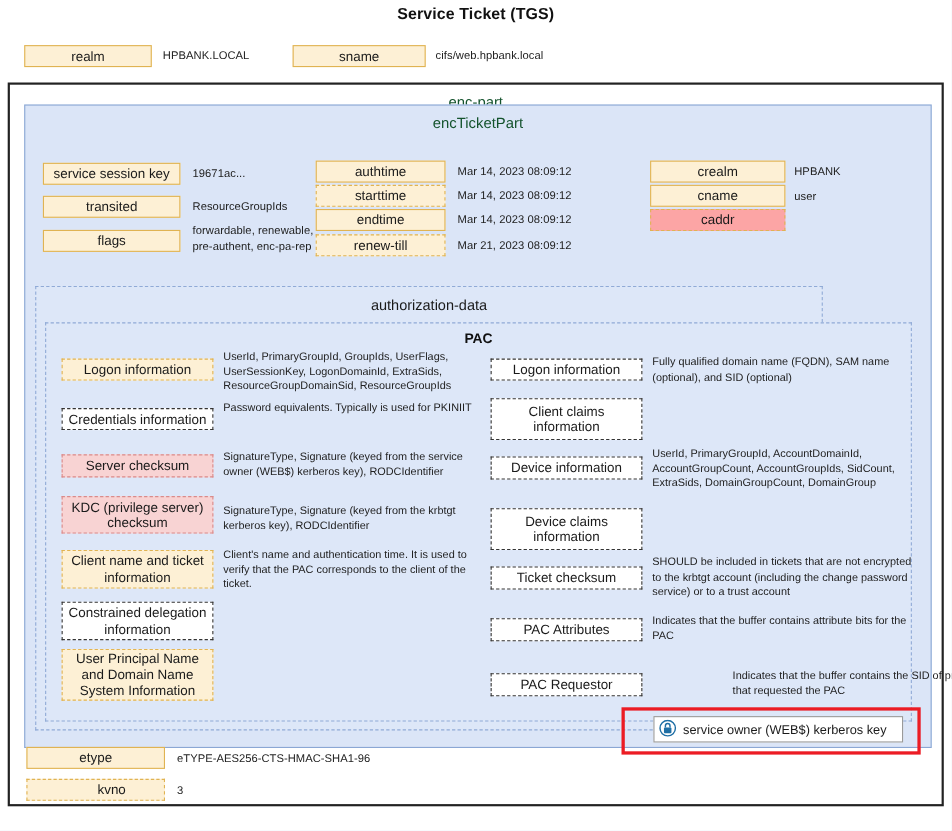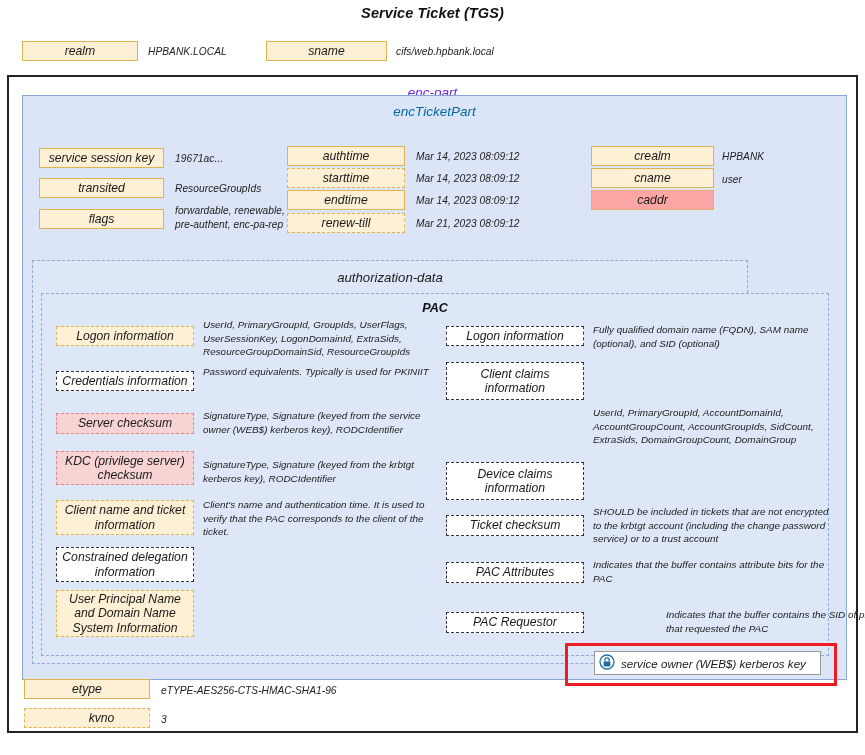--- a/index.html
+++ b/index.html
@@ -8,21 +8,20 @@
     background: #ffffff;
     font-family: "Liberation Sans", sans-serif;
     color: #1a1a1a;
   }
   #page {
     position: relative;
     width: 865px;
     height: 755px;
     background: #ffffff;
     overflow: hidden;
-    font-style: italic;
   }
 
   
   .page-title {
     position: absolute;
     left: 0; top: 5px;
     width: 865px;
     text-align: center;
     font-size: 14.5px;
     font-weight: bold;
@@ -86,36 +85,36 @@
     width: 851px; height: 658px;
     border: 2px solid #222222;
     background: #ffffff;
   }
   .encpart-label {
     position: absolute;
     left: 0; top: 8px;
     width: 100%;
     text-align: center;
     font-size: 13.5px;
-    color: #6d28d9;
+    color: #14532d;
   }
   .encticketpart {
     position: absolute;
     left: 13px; top: 18px;
     width: 825px; height: 585px;
     background: #dbe5f7;
     border: 1.5px solid #8ba7d4;
   }
   .encticketpart-label {
     position: absolute;
     left: 0; top: 8px;
     width: 100%;
     text-align: center;
     font-size: 13.5px;
-    color: #0369a1;
+    color: #14532d;
   }
   .authdata {
     position: absolute;
     left: 9px; top: 164px;
     width: 716px; height: 404px;
     background: #dde7f8;
     border: 1.4px dashed #90aad6;
   }
   .authdata-label {
     position: absolute;
@@ -279,20 +278,23 @@
 
           <div class="fbox dash-dark" style="left:404px; top:32px; width:138px; height:20px;">
             <span>Logon information</span>
           </div>
           <div class="desc" style="left:551px; top:29px; width:234px;">Fully qualified domain name (FQDN), SAM name (optional), and SID (optional)</div>
 
           <div class="fbox dash-dark" style="left:404px; top:68px; width:138px; height:38px;">
             <span>Client claims information</span>
           </div>
 
+          <div class="fbox dash-dark" style="left:404px; top:121px; width:138px; height:21px;">
+            <span>Device information</span>
+          </div>
           <div class="desc" style="left:551px; top:112px; width:240px;">UserId, PrimaryGroupId, AccountDomainId, AccountGroupCount, AccountGroupIds, SidCount, ExtraSids, DomainGroupCount, DomainGroup</div>
 
           <div class="fbox dash-dark" style="left:404px; top:168px; width:138px; height:38px;">
             <span>Device claims information</span>
           </div>
 
           <div class="fbox dash-dark" style="left:404px; top:221px; width:138px; height:21px;">
             <span>Ticket checksum</span>
           </div>
           <div class="desc" style="left:551px; top:211px; width:238px;">SHOULD be included in tickets that are not encrypted to the krbtgt account (including the change password service) or to a trust account</div>

